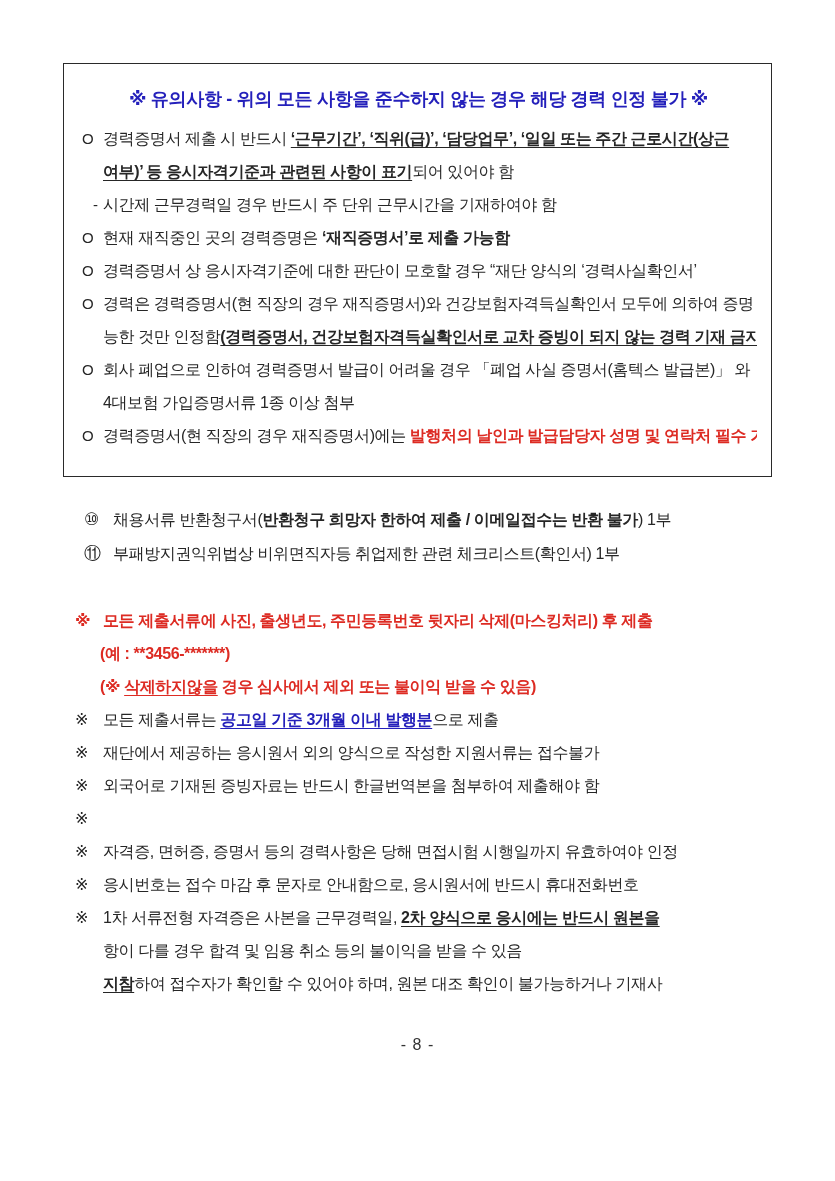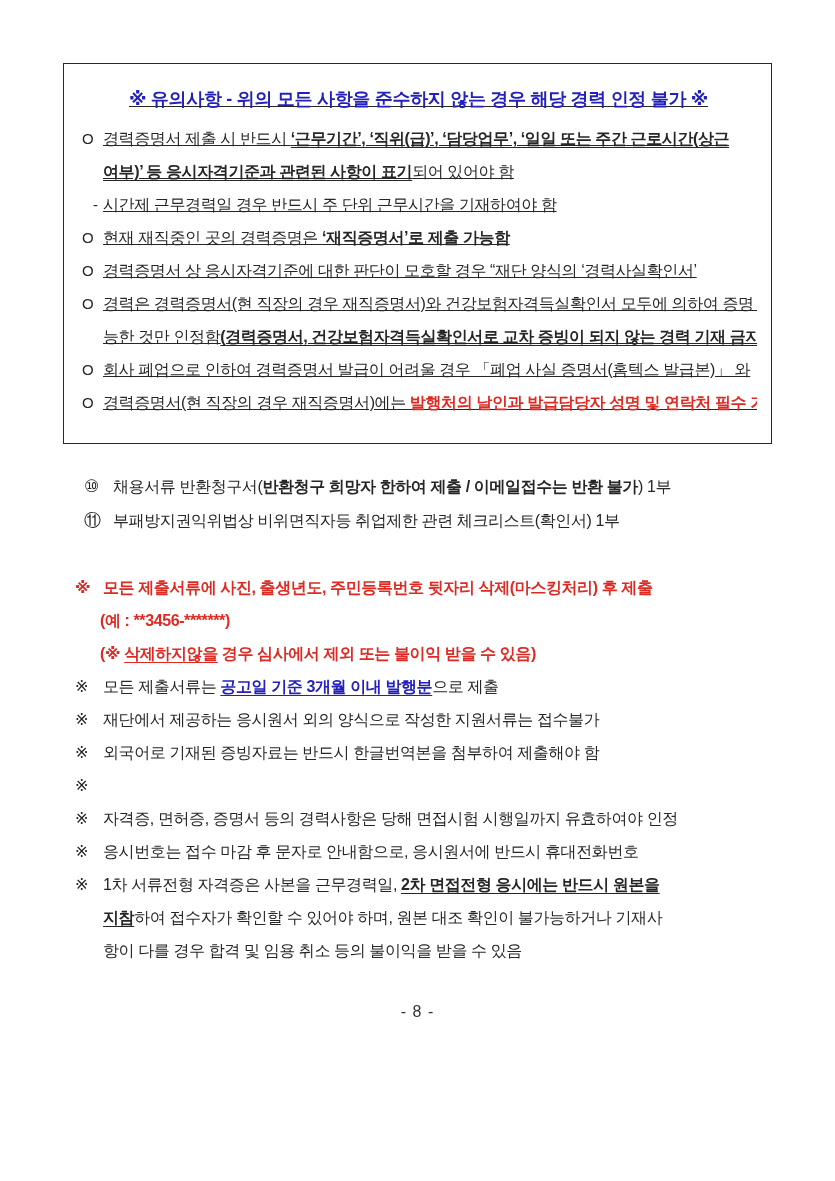--- a/index.html
+++ b/index.html
@@ -13,21 +13,20 @@
   .page{
     width:835px;height:1181px;background:#ffffff;position:relative;
     font-family:"Liberation Sans","DejaVu Sans",sans-serif;
     color:var(--ink);overflow:hidden;
   }
   
   .notice-box{
     margin:63px 63px 0 63px;
     border:1.5px solid var(--border);
     padding:12px 14px 24px 16px;
-    text-decoration:underline;
   }
   .box-title{
     height:46px;line-height:46px;text-align:center;white-space:nowrap;
     font-size:18px;font-weight:bold;color:var(--blue);letter-spacing:-0.3px;
   }
   .line{
     position:relative;height:33px;line-height:33px;font-size:16px;
     white-space:nowrap;overflow:hidden;letter-spacing:-0.4px;
   }
   .line .marker{position:absolute;left:2px;top:0;font-size:15px;}
@@ -93,20 +92,23 @@
       <span class="marker">O</span>
       <span><span>경력은 경력증명서(현 직장의 경우 재직증명서)와 건강보험자격득실확인서 모두에 의하여 증명 가</span></span>
     </div>
     <div class="line cont">
       <span><span>능한 것만 인정함</span><span class="b u">(경력증명서, 건강보험자격득실확인서로 교차 증빙이 되지 않는 경력 기재 금지)</span></span>
     </div>
     <div class="line bullet">
       <span class="marker">O</span>
       <span><span>회사 폐업으로 인하여 경력증명서 발급이 어려울 경우 「폐업 사실 증명서(홈텍스 발급본)」 와</span></span>
     </div>
+    <div class="line cont">
+      <span><span>4대보험 가입증명서류 1종 이상 첨부</span></span>
+    </div>
     <div class="line bullet">
       <span class="marker">O</span>
       <span><span>경력증명서(현 직장의 경우 재직증명서)에는 </span><span class="b red">발행처의 날인과 발급담당자 성명 및 연락처 필수 기재</span></span>
     </div>
   </div>
 
   <div class="numbered">
     <div class="num-line">
       <span class="marker">⑩</span>
       <span><span>채용서류 반환청구서(</span><span class="b">반환청구 희망자 한하여 제출 / 이메일접수는 반환 불가</span><span>) 1부</span></span>
@@ -146,25 +148,25 @@
     <div class="nline note">
       <span class="marker">※</span>
       <span><span>자격증, 면허증, 증명서 등의 경력사항은 당해 면접시험 시행일까지 유효하여야 인정</span></span>
     </div>
     <div class="nline note">
       <span class="marker">※</span>
       <span><span>응시번호는 접수 마감 후 문자로 안내함으로, 응시원서에 반드시 휴대전화번호</span></span>
     </div>
     <div class="nline note">
       <span class="marker">※</span>
-      <span><span>1차 서류전형 자격증은 사본을 근무경력일, </span><span class="b u">2차 면접전형 응시에는 반드시 원본을</span></span>
+      <span><span>1차 서류전형 자격증은 사본을 근무경력일, </span><span class="b u">2차 양식으로 응시에는 반드시 원본을</span></span>
+    </div>
+    <div class="nline cont">
+      <span><span>항이 다를 경우 합격 및 임용 취소 등의 불이익을 받을 수 있음</span></span>
     </div>
     <div class="nline cont">
       <span><span class="b u">지참</span><span>하여 접수자가 확인할 수 있어야 하며, 원본 대조 확인이 불가능하거나 기재사</span></span>
-    </div>
-    <div class="nline cont">
-      <span><span>항이 다를 경우 합격 및 임용 취소 등의 불이익을 받을 수 있음</span></span>
     </div>
   </div>
 
   <div class="footer">- 8 -</div>
 
 </div>
 
 </body></html>

